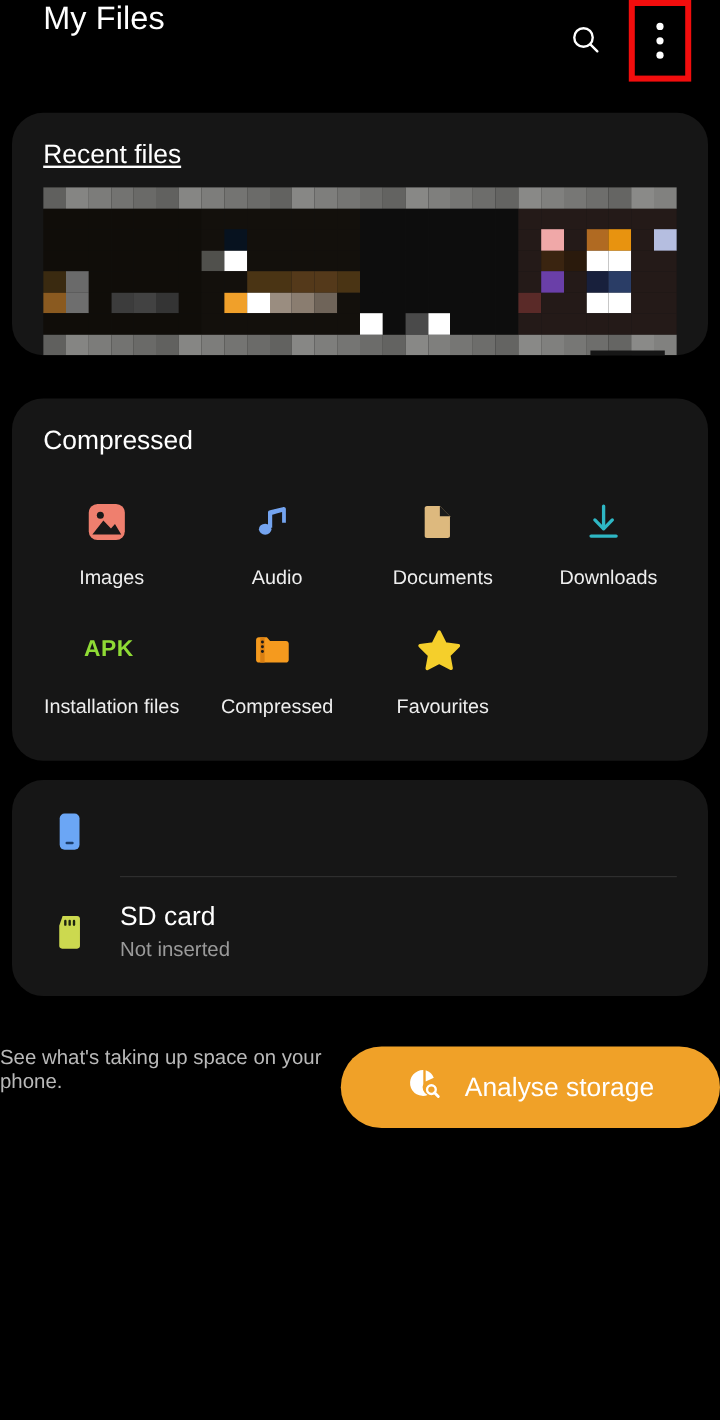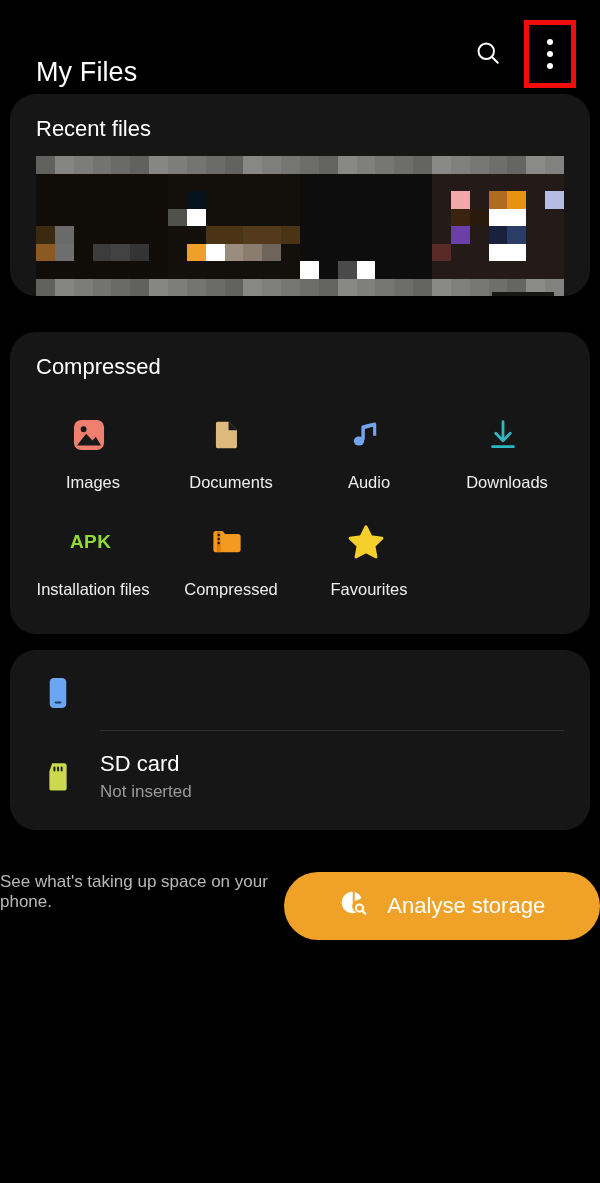--- a/index.html
+++ b/index.html
@@ -14,21 +14,21 @@
   body {
     font-family: "Liberation Sans", sans-serif;
     color: #ffffff;
     position: relative;
   }
 
   
   .appbar {
     height: 88px;
     display: flex;
-    align-items: flex-end;
+    align-items: flex-start;
     padding: 0 24px 0 36px;
     position: relative;
   }
   .appbar-title {
     font-size: 27px;
     font-weight: 400;
     color: #ffffff;
     letter-spacing: 0.1px;
     flex: 1;
   }
@@ -86,21 +86,21 @@
   }
 
   .card-title {
     font-size: 22px;
     font-weight: 400;
     color: #ffffff;
     padding: 22px 26px 14px 26px;
   }
 
   
-  #recent-card { margin-top: 6px; }
+  #recent-card { margin-top: 6px; text-decoration: underline; }
   .recent-strip {
     margin: 0 26px 36px 26px;
     height: 140px;
     position: relative;
     overflow: hidden;
     display: grid;
     grid-template-columns: repeat(28, 1fr);
     grid-template-rows: repeat(8, 1fr);
   }
   .recent-strip span { display: block; }
@@ -482,38 +482,38 @@
           <path d="M4.4 18.6 L10.2 11.2 L14.2 15.4 L16.3 13.1 L19.6 18.6 Z" fill="#191919"></path>
         </svg>
       </span>
       <span class="cat-label">Images</span>
     </div>
 
 
     <div class="cat-item">
       <span class="cat-icon">
         <svg width="38" height="38" viewBox="0 0 24 24">
-          <path d="M6.2 3.6 C5.4 3.6 5.0 4.1 5.0 4.8 L5.0 19.2 C5.0 19.9 5.4 20.4 6.2 20.4
-                   L17.0 20.4 C17.8 20.4 18.3 19.9 18.3 19.2 L18.3 9.0 L13.0 3.6 Z" fill="#ddb97e"></path>
-          <path d="M13.0 3.6 L18.3 9.0 L13.0 9.0 Z" fill="#1a1a1a"></path>
-        </svg>
-      </span>
-      <span class="cat-label">Documents</span>
-    </div>
-
-    <div class="cat-item">
-      <span class="cat-icon">
-        <svg width="38" height="38" viewBox="0 0 24 24">
           <path d="M17.5 4.2 C14.3 4.9 11.6 5.6 10.4 6.0 C9.9 6.2 9.7 6.5 9.7 7.0 L9.7 15.0
                    L11.9 15.0 L11.9 8.2 C13.0 7.9 15.1 7.3 17.1 6.8 L17.1 12.4 L19.1 12.4
                    L19.1 5.2 C19.1 4.4 18.4 4.0 17.5 4.2 Z" fill="#74a4f0"></path>
           <ellipse cx="8.2" cy="15.8" rx="3.3" ry="2.9" fill="#74a4f0"></ellipse>
         </svg>
       </span>
       <span class="cat-label">Audio</span>
+    </div>
+
+    <div class="cat-item">
+      <span class="cat-icon">
+        <svg width="38" height="38" viewBox="0 0 24 24">
+          <path d="M6.2 3.6 C5.4 3.6 5.0 4.1 5.0 4.8 L5.0 19.2 C5.0 19.9 5.4 20.4 6.2 20.4
+                   L17.0 20.4 C17.8 20.4 18.3 19.9 18.3 19.2 L18.3 9.0 L13.0 3.6 Z" fill="#ddb97e"></path>
+          <path d="M13.0 3.6 L18.3 9.0 L13.0 9.0 Z" fill="#1a1a1a"></path>
+        </svg>
+      </span>
+      <span class="cat-label">Documents</span>
     </div>
 
     <div class="cat-item">
       <span class="cat-icon">
         <svg width="38" height="38" viewBox="0 0 24 24" fill="none" stroke="#2eb7c4" stroke-width="1.75" stroke-linecap="round" stroke-linejoin="round">
           <line x1="12" y1="3.6" x2="12" y2="15.3"></line>
           <polyline points="7.4,10.9 12,15.6 16.6,10.9"></polyline>
           <line x1="5.4" y1="19.4" x2="18.6" y2="19.4"></line>
         </svg>
       </span>

